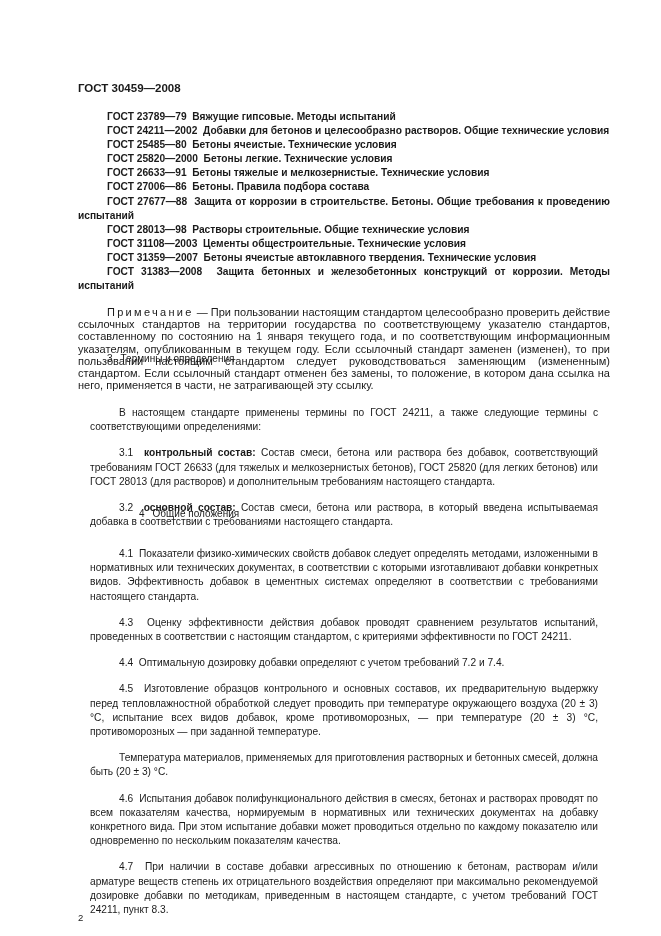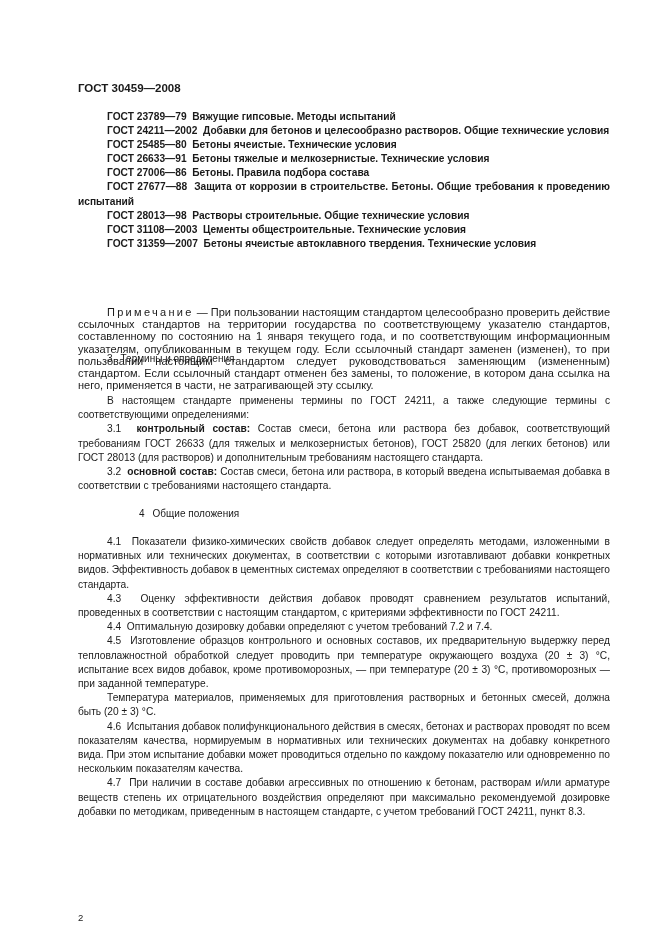--- a/index.html
+++ b/index.html
@@ -9,41 +9,43 @@
   .hdr { position: absolute; left: 78px; top: 66px; font-size: 11.5px; font-weight: bold; }
   .col { position: absolute; left: 78px; width: 532px; }
   .refs { top: 94px; font-size: 10.2px; line-height: 14.1px; }
   .refs p { margin: 0; text-indent: 29px; text-align: justify; text-align-last: left; font-weight: bold; }
   .note { top: 290px; font-size: 11px; line-height: 12.2px; }
   .note p { margin: 0; text-indent: 29px; text-align: justify; }
   .note .sp { letter-spacing: 2.3px; }
   .h2 { position: absolute; left: 107px; font-size: 10px; font-weight: normal; }
   .h2 .num { margin-right: 8px; }
   .body1 { font-size: 10.2px; line-height: 14.2px; }
-  .body1 p { margin: 0; text-indent: 29px; text-align: justify; }
+  .body1 p { margin: 12px; text-indent: 29px; text-align: justify; }
   .body1 b { font-weight: bold; }
   .pnum { position: absolute; left: 78px; top: 896px; font-size: 9.5px; }
 </style>
 </head>
 <body>
 
 <div class="page">
 
   <div class="hdr">ГОСТ 30459—2008</div>
 
   <div class="col refs">
     <p><span>ГОСТ  23789—79</span>&nbsp; <span>Вяжущие гипсовые. Методы испытаний</span></p>
     <p><span>ГОСТ  24211—2002</span>&nbsp; <span>Добавки для бетонов и целесообразно растворов. Общие технические условия</span></p>
     <p><span>ГОСТ  25485—80</span>&nbsp; <span>Бетоны ячеистые. Технические условия</span></p>
+    <p><span>ГОСТ  25820—2000</span>&nbsp; <span>Бетоны легкие. Технические условия</span></p>
     <p><span>ГОСТ  26633—91</span>&nbsp; <span>Бетоны тяжелые и мелкозернистые. Технические условия</span></p>
     <p><span>ГОСТ  27006—86</span>&nbsp; <span>Бетоны. Правила подбора состава</span></p>
     <p><span>ГОСТ  27677—88</span>&nbsp; <span>Защита от коррозии в строительстве. Бетоны. Общие требования к проведению испытаний</span></p>
     <p><span>ГОСТ  28013—98</span>&nbsp; <span>Растворы строительные. Общие технические условия</span></p>
     <p><span>ГОСТ  31108—2003</span>&nbsp; <span>Цементы общестроительные. Технические условия</span></p>
     <p><span>ГОСТ  31359—2007</span>&nbsp; <span>Бетоны ячеистые автоклавного твердения. Технические условия</span></p>
+    <p><span>ГОСТ  31383—2008</span>&nbsp; <span>Защита бетонных и железобетонных конструкций от коррозии. Методы испытаний</span></p>
   </div>
 
   <div class="col note">
     <p><span class="sp">Примечание</span><span> — </span><span>При пользовании настоящим стандартом целесообразно проверить действие ссылочных стандартов на территории государства по соответствующему указателю стандартов, составленному по состоянию на 1 января текущего года, и по соответствующим информационным указателям, опубликованным в текущем году. Если ссылочный стандарт заменен (изменен), то при пользовании настоящим стандартом следует руководствоваться заменяющим (измененным) стандартом. Если ссылочный стандарт отменен без замены, то положение, в котором дана ссылка на него, применяется в части, не затрагивающей эту ссылку.</span></p>
   </div>
 
   <div class="h2" style="top:337px;">
     <span class="num">3</span><span>Термины и определения</span>
   </div>
 

